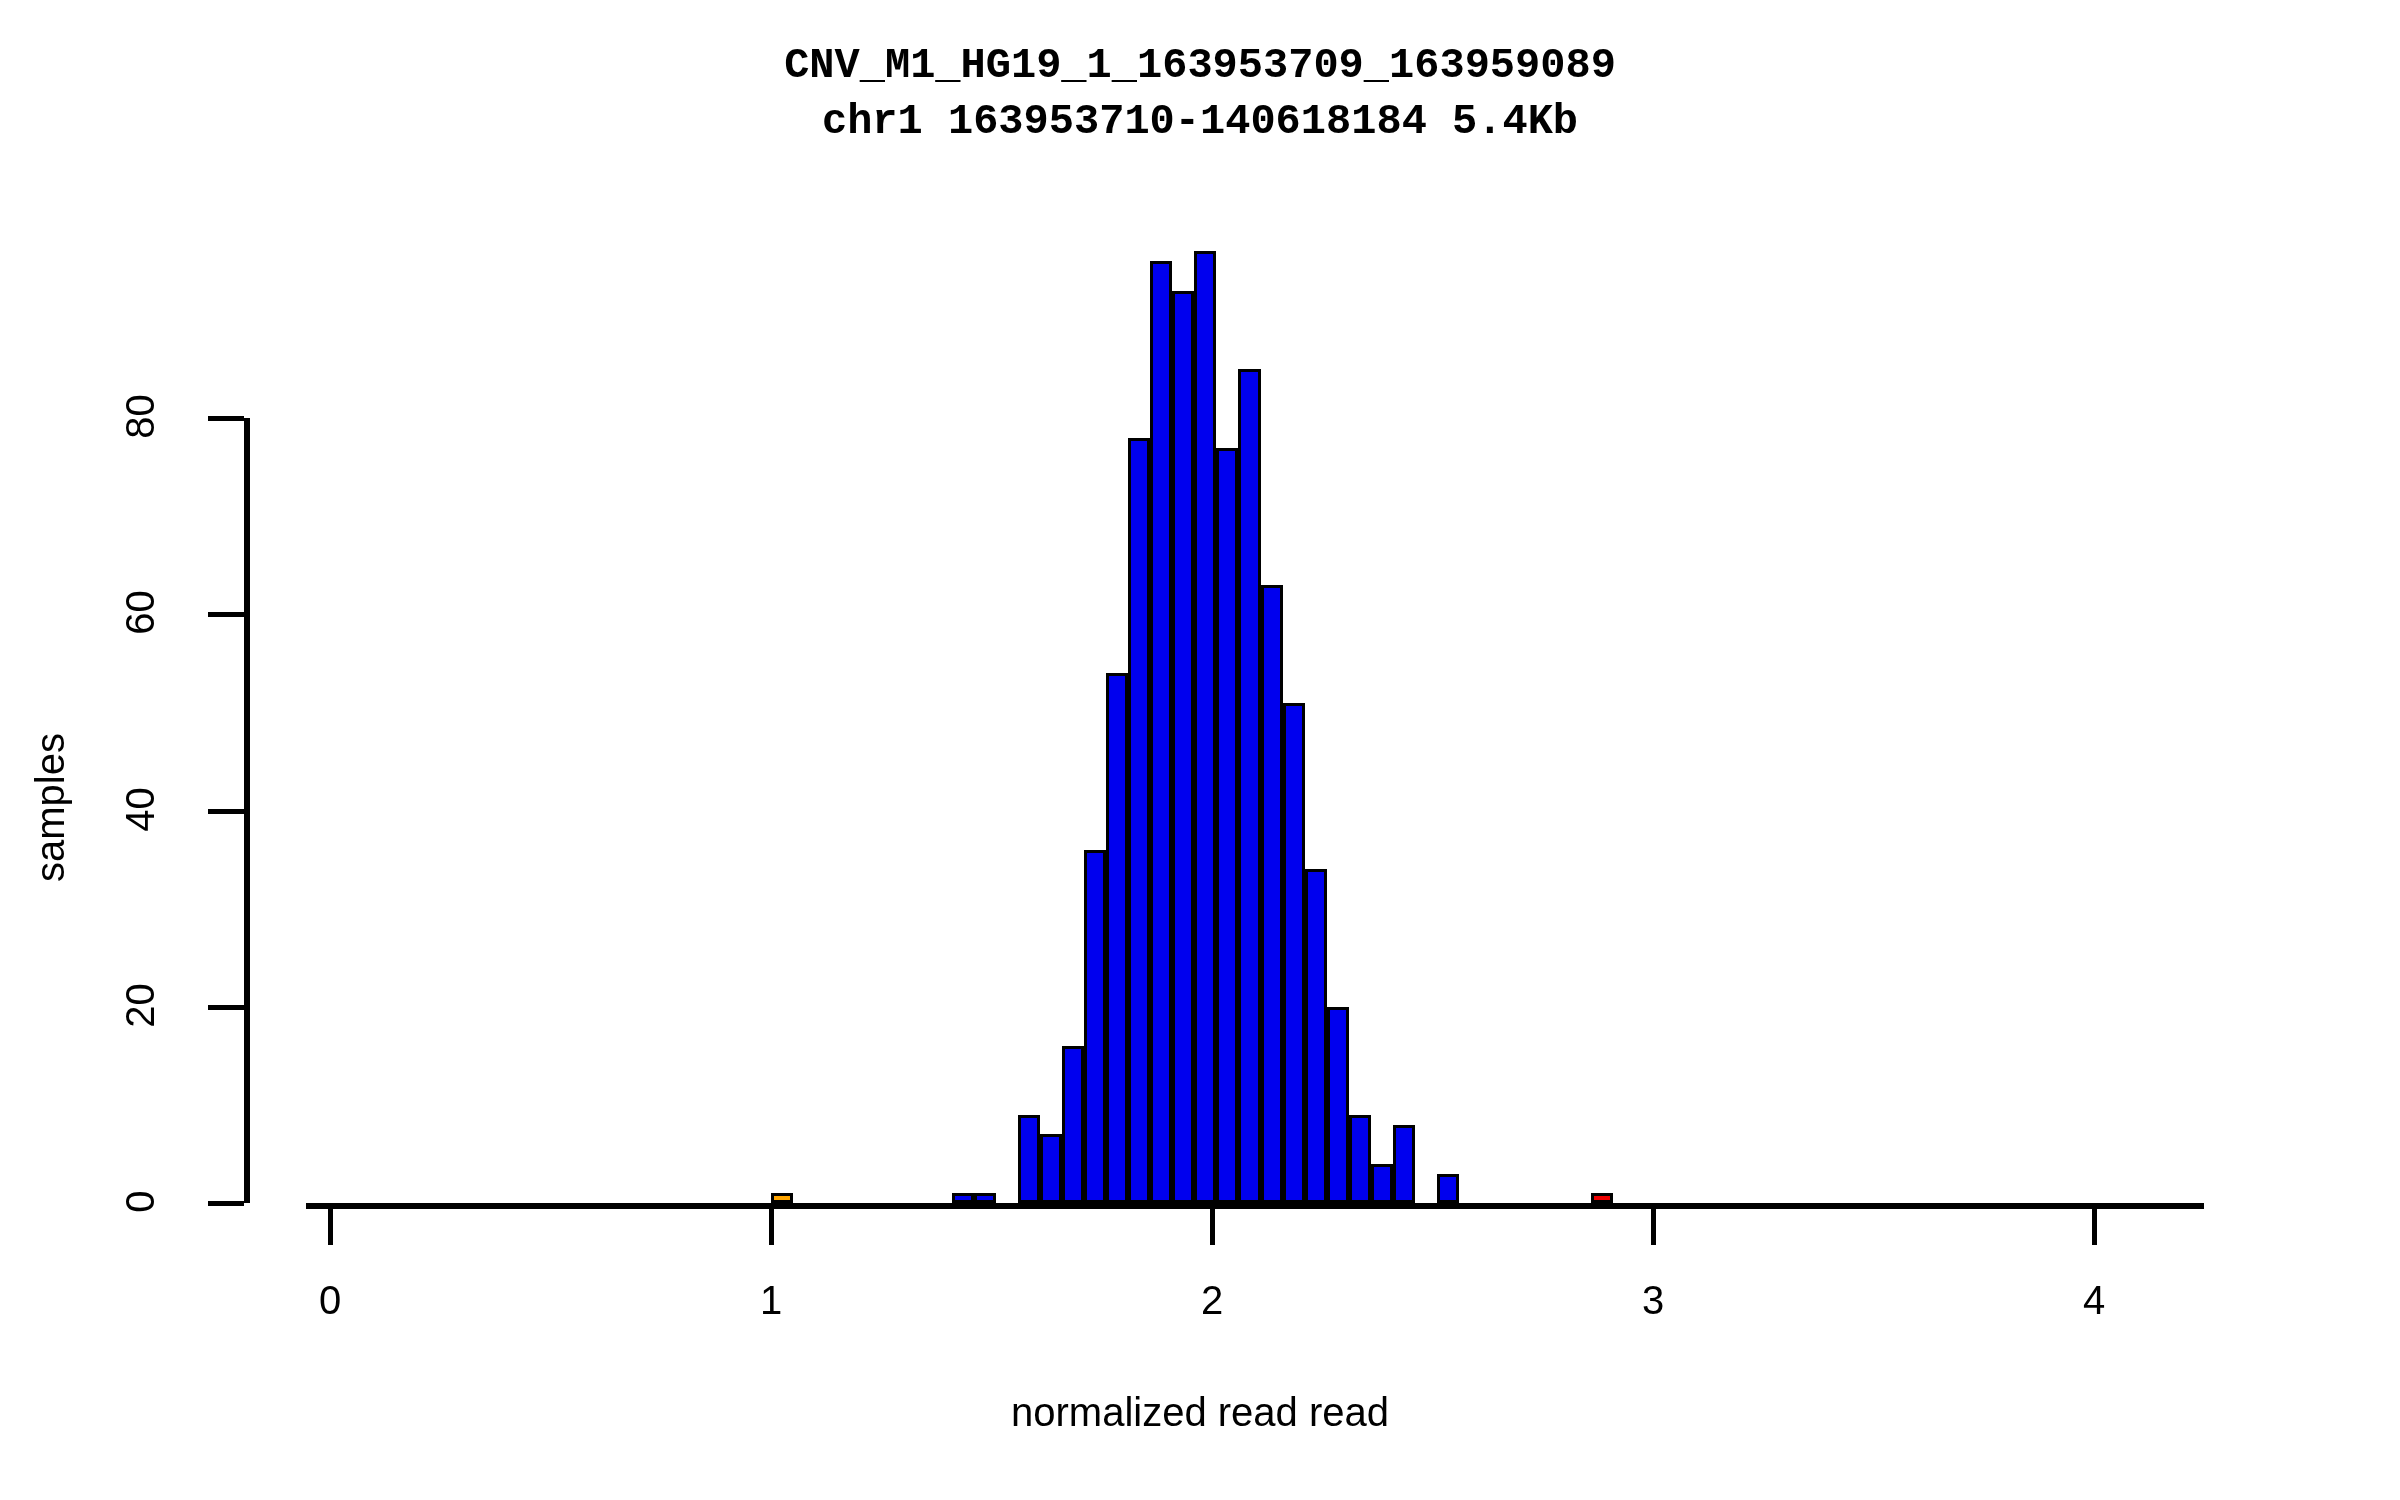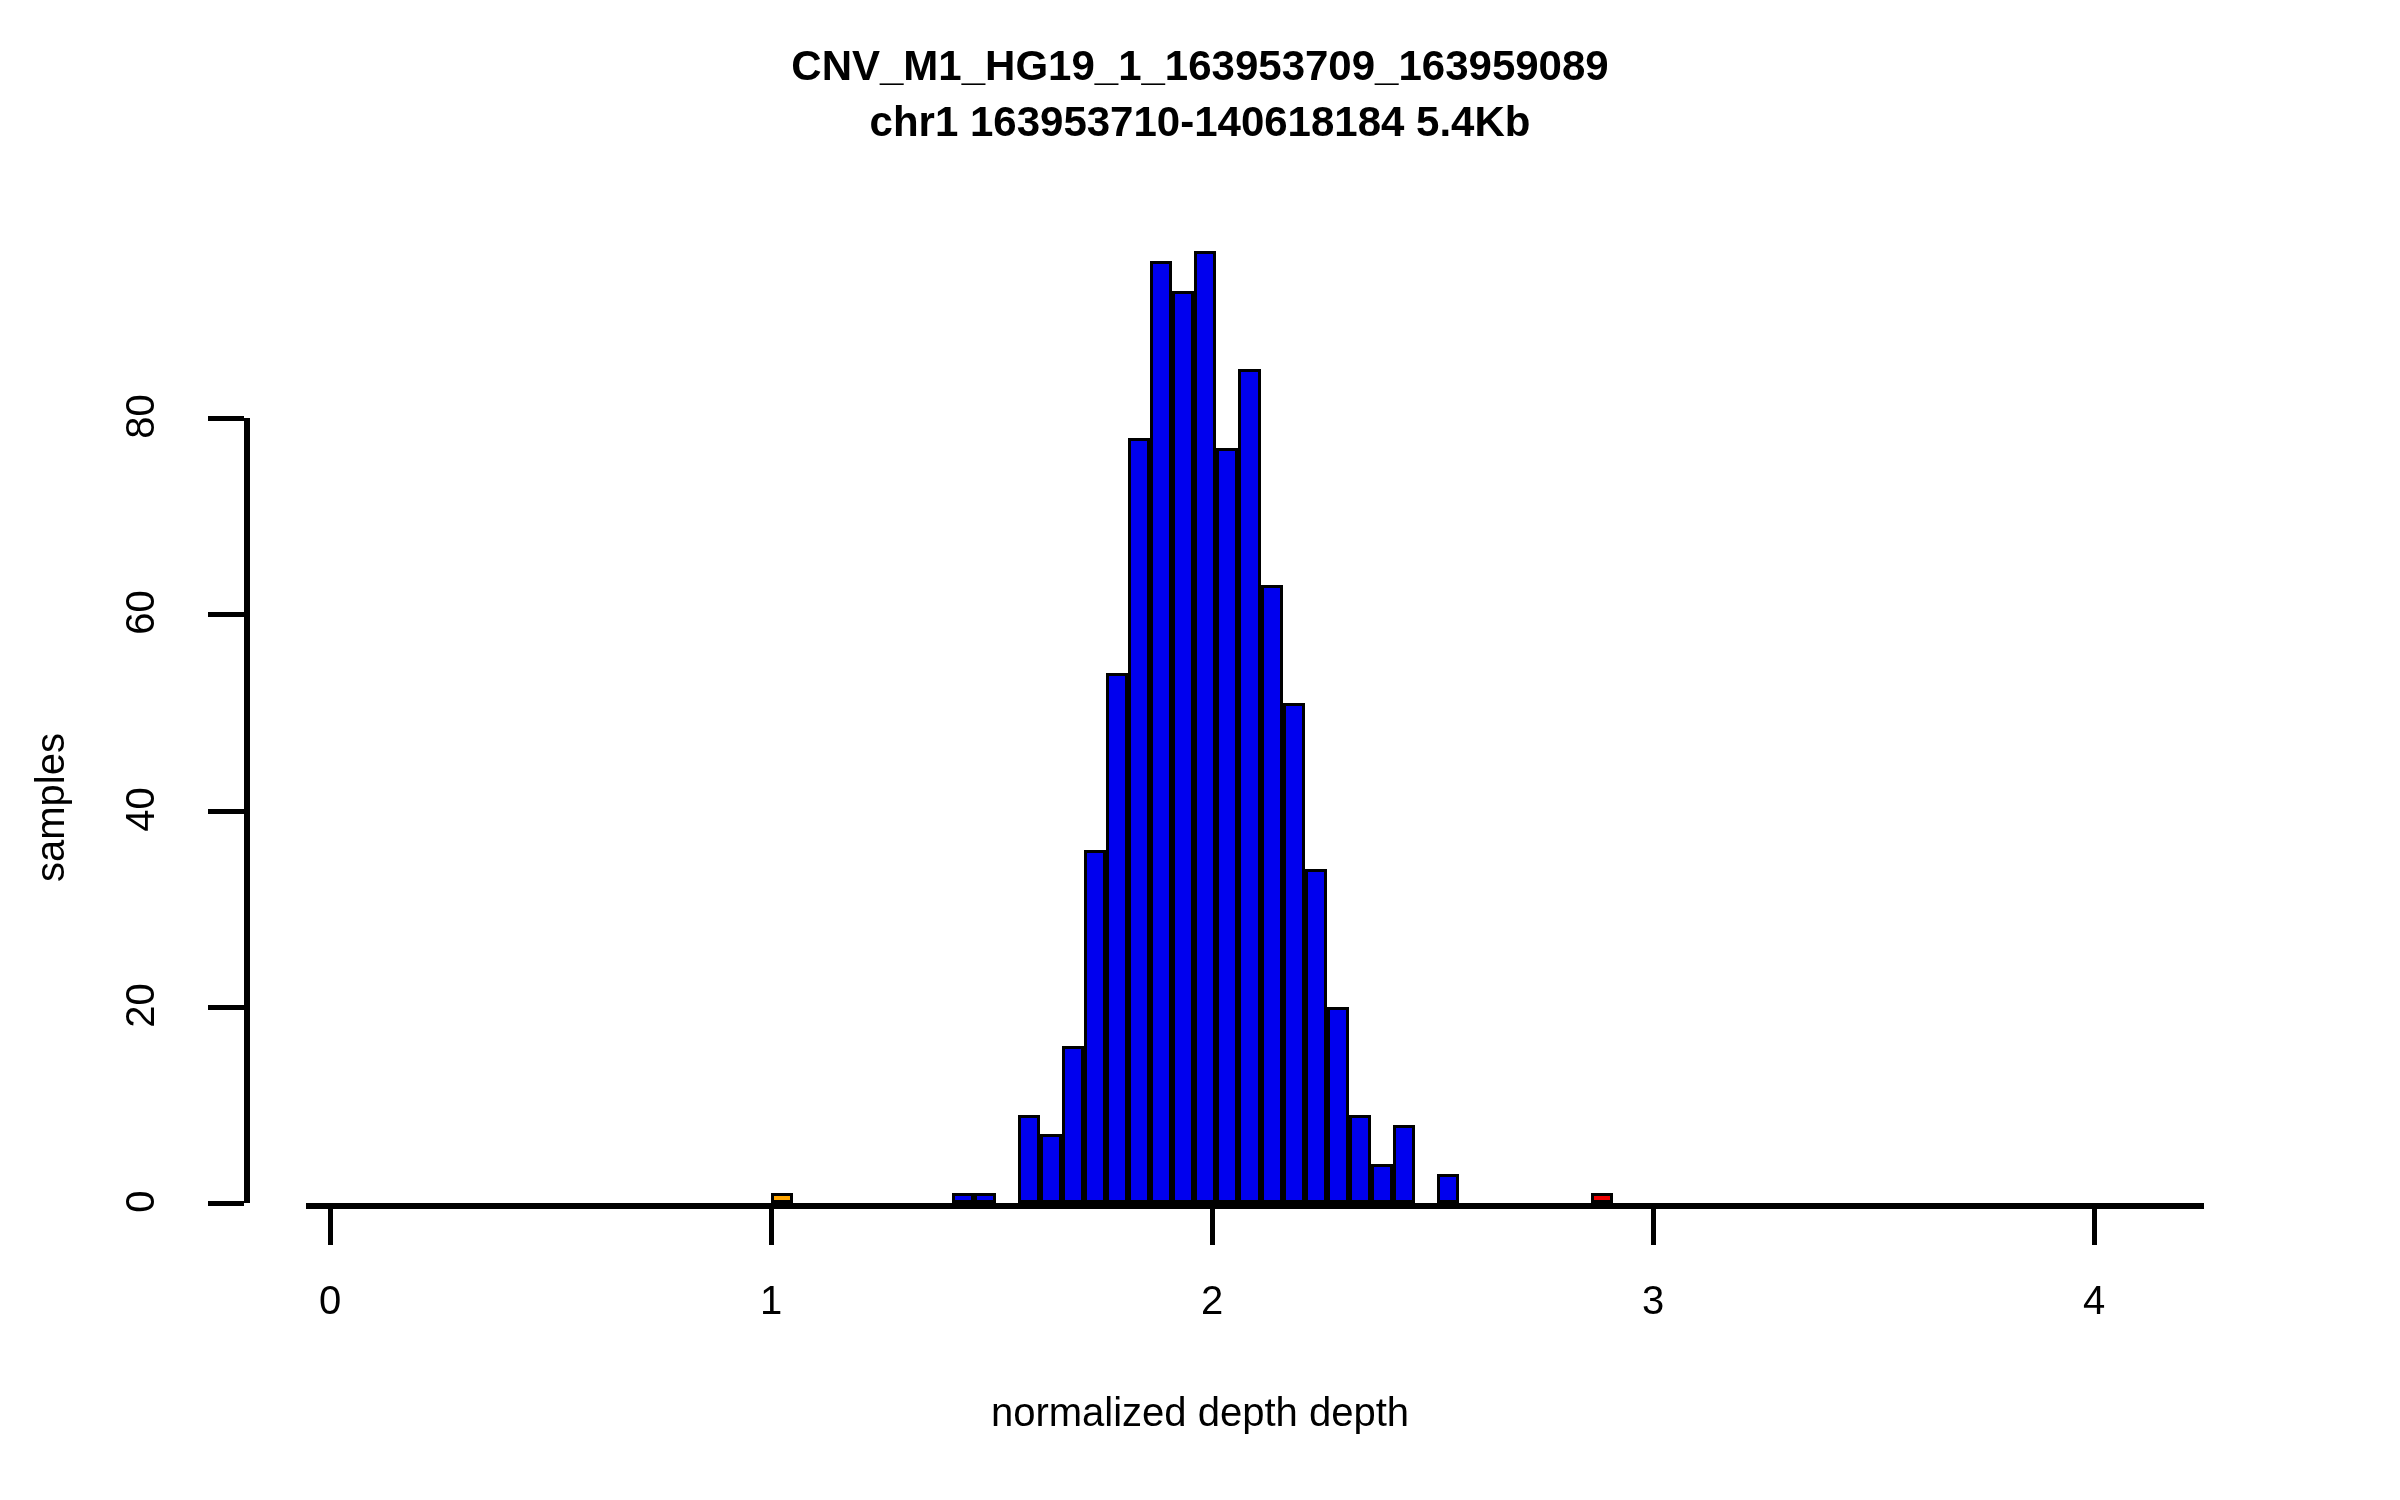--- a/index.html
+++ b/index.html
@@ -1,21 +1,21 @@
 <!DOCTYPE html>
 <html><head>
 <meta charset="utf-8">
 <title>CNV histogram</title>
 <style>
   html,body{margin:0;padding:0;background:#ffffff;}
   body{width:2400px;height:1500px;font-family:"Liberation Sans",sans-serif;color:#000;overflow:hidden;}
   #root{position:relative;width:2400px;height:1500px;}
 
   .title-block{position:absolute;left:0;top:38px;width:2400px;text-align:center;}
-  .title-line{font-weight:bold;font-size:42px;line-height:56px;letter-spacing:0px;white-space:nowrap;}
+  .title-line{font-weight:bold;font-size:42px;line-height:56px;letter-spacing:0px;white-space:nowrap;font-family:Liberation Mono, monospace;}
 
   
   .plot{position:absolute;left:0;top:0;width:2400px;height:1500px;}
 
   .axis-line{position:absolute;background:#000;}
   .tick{position:absolute;background:#000;}
 
   .ylabel-text{position:absolute;font-size:40px;white-space:nowrap;
       transform-origin:50% 50%;}
   .ytick-label{position:absolute;font-size:40px;white-space:nowrap;
@@ -75,17 +75,17 @@
       <div class="tick" style="left: 208px; top: 1201px; width: 36px; height: 5px;"></div>
       <div class="ytick-label" style="left: 90px; top: 1179px; width: 100px; text-align: center;">0</div>
       <div class="tick" style="left: 208px; top: 1004.8px; width: 36px; height: 5px;"></div>
       <div class="ytick-label" style="left: 90px; top: 982.8px; width: 100px; text-align: center;">20</div>
       <div class="tick" style="left: 208px; top: 808.6px; width: 36px; height: 5px;"></div>
       <div class="ytick-label" style="left: 90px; top: 786.6px; width: 100px; text-align: center;">40</div>
       <div class="tick" style="left: 208px; top: 612.4px; width: 36px; height: 5px;"></div>
       <div class="ytick-label" style="left: 90px; top: 590.4px; width: 100px; text-align: center;">60</div>
       <div class="tick" style="left: 208px; top: 416.2px; width: 36px; height: 5px;"></div>
       <div class="ytick-label" style="left: 90px; top: 394.2px; width: 100px; text-align: center;">80</div>
-      <div class="axis-name" style="left: 0px; top: 1390px; width: 2400px;">normalized depth depth</div>
+      <div class="axis-name" style="left: 0px; top: 1390px; width: 2400px;">normalized read read</div>
       <div class="ylabel-text" style="left: -80px; top: 784.6px; width: 260px; text-align: center; transform: rotate(-90deg);">samples</div>
     </div>
 
 </div>
 
 </body></html>

